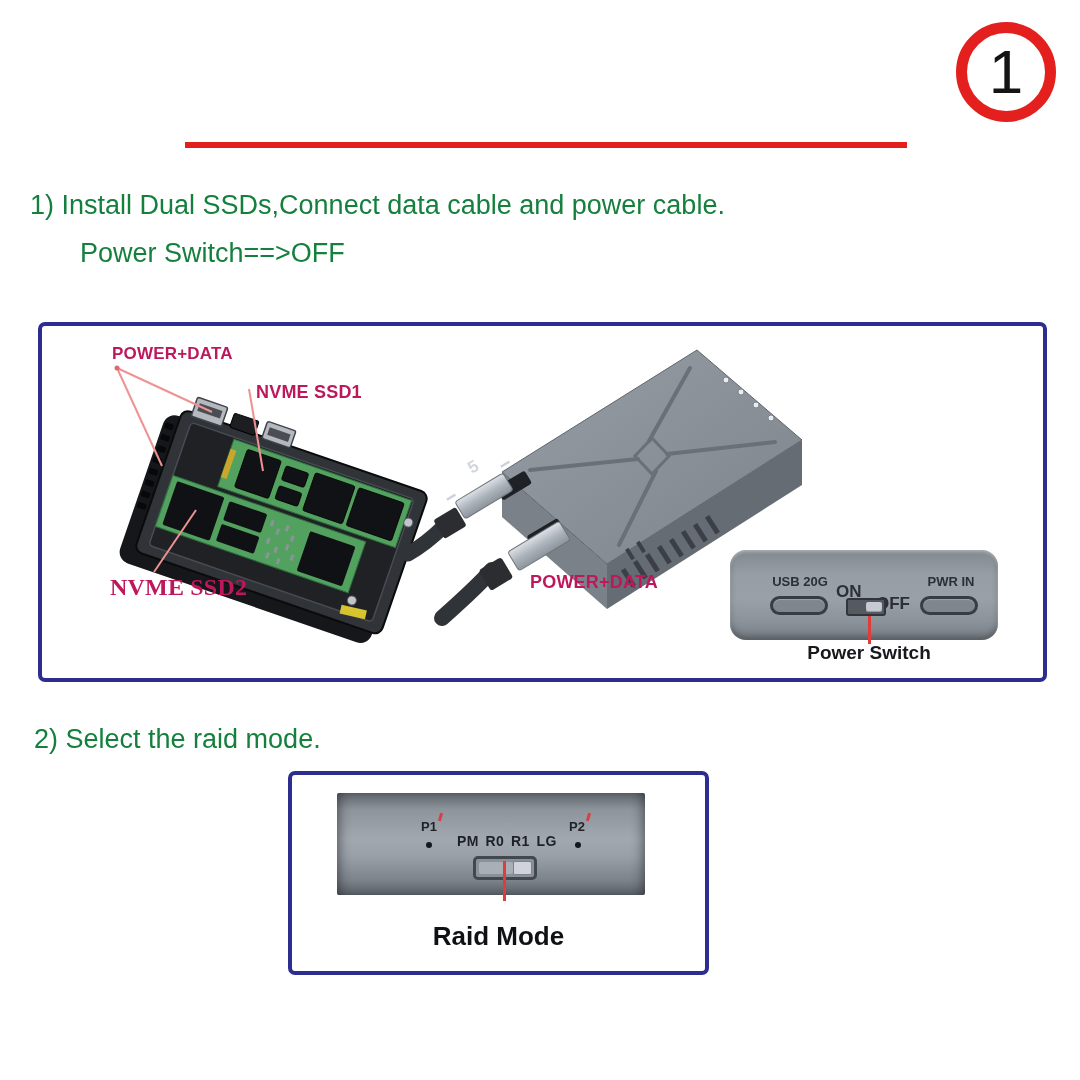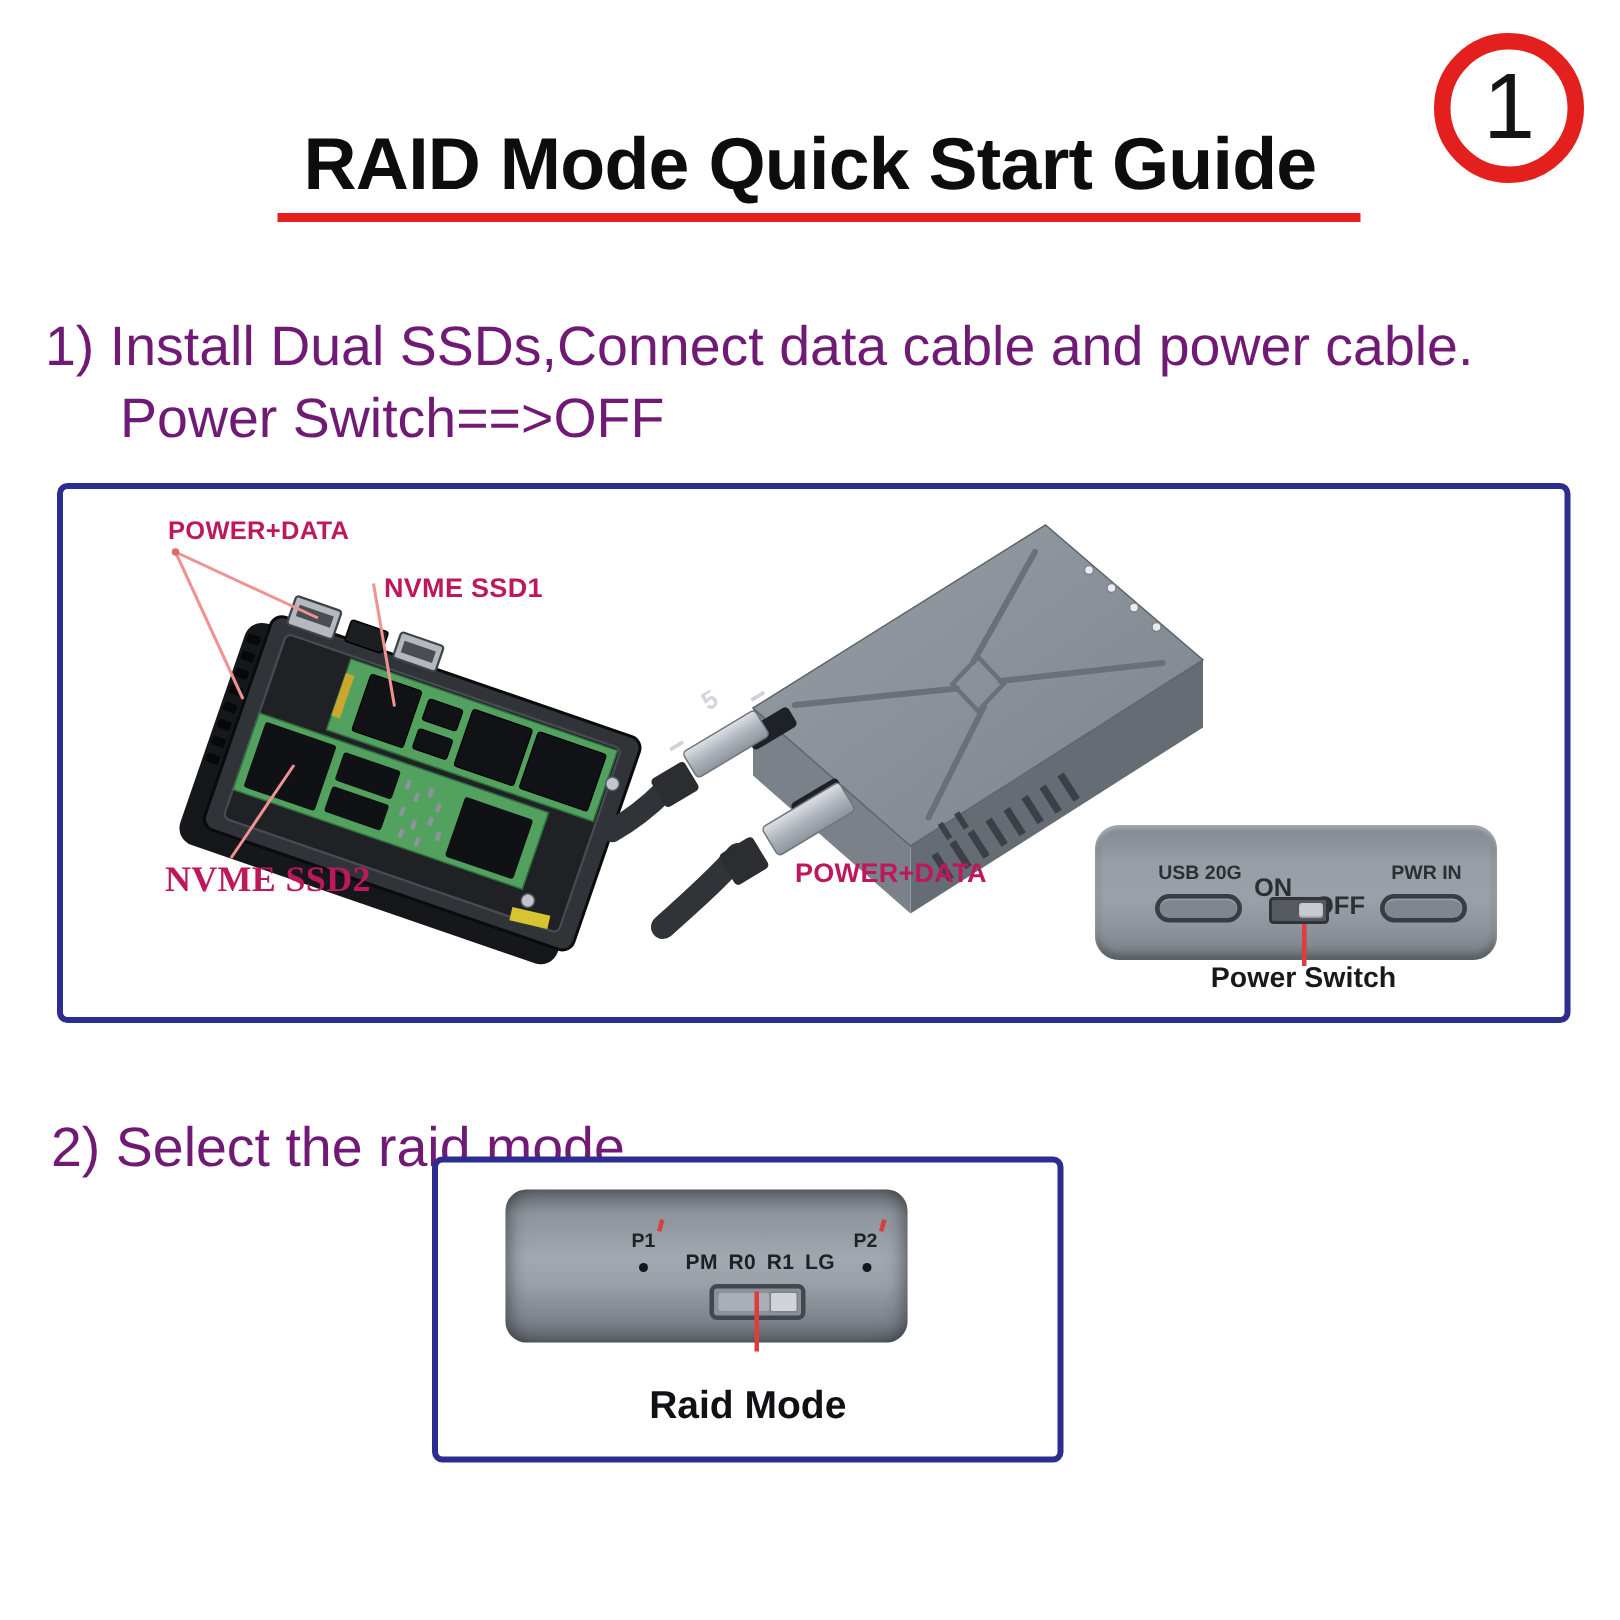--- a/index.html
+++ b/index.html
@@ -14,21 +14,21 @@
     display:flex;align-items:center;justify-content:center;
     font-size:62px;color:#141414;line-height:1;
   }
   .title{
     position:absolute;left:0;top:82px;width:1080px;text-align:center;
     font-size:49px;font-weight:700;letter-spacing:-0.5px;color:#0d0d0d;white-space:nowrap;
   }
   .title-underline{
     position:absolute;left:185px;top:142px;width:722px;height:6px;background:#e3201d;
   }
-  .step-text{position:absolute;font-size:37px;color:#701a75;white-space:nowrap;margin-top:20px;}
+  .step-text{position:absolute;font-size:27px;color:#15803d;white-space:nowrap;}
   .step1-l1{left:30px;top:190px;}
   .step1-l2{left:80px;top:238px;}
   .step2{left:34px;top:724px;}
 
   
   .fig-box{position:absolute;border:4px solid #2c2d8f;border-radius:7px;background:#fff;}
   .box1{left:38px;top:322px;width:1001px;height:352px;}
   .box2{left:288px;top:771px;width:413px;height:196px;}
   .fig-box svg{position:absolute;left:0;top:0;}
 
@@ -67,23 +67,24 @@
   }
   .vline-red{position:absolute;width:3px;background:#e23b3b;}
   .v-power{left:826px;top:290px;height:28px;}
   .caption{
     position:absolute;font-weight:700;color:#17191c;text-align:center;white-space:nowrap;
   }
   .cap-power{left:727px;top:316px;width:200px;font-size:19px;}
 
   
   .raid-panel{
-    position:absolute;left:45px;top:18px;width:268px;height:102px;border-radius:14px;
+    position:absolute;left:45px;top:18px;width:268px;height:102px;border-radius:2px;
     background:linear-gradient(180deg,#5e646b 0%,#8e949c 16%,#a2a8b0 45%,#99a0a8 62%,#7c828a 86%,#585e65 100%);
     box-shadow:inset 10px 0 12px -8px rgba(20,22,26,.55), inset -10px 0 12px -8px rgba(20,22,26,.55);
+    padding-left:40px;
   }
   .raid-lbl{position:absolute;font-weight:700;color:#1f2226;font-size:13px;white-space:nowrap;}
   .p1-lbl{left:84px;top:26px;} .p2-lbl{left:232px;top:26px;}
   .led-dot{position:absolute;width:6px;height:6px;border-radius:50%;background:#15171a;}
   .dot-p1{left:89px;top:49px;} .dot-p2{left:238px;top:49px;}
   .red-tick{position:absolute;width:3px;height:8px;background:#d64040;transform:rotate(16deg);}
   .tick-p1{left:102px;top:20px;} .tick-p2{left:250px;top:20px;}
   .mode-row{position:absolute;left:120px;top:40px;font-weight:700;font-size:14px;color:#1d2024;letter-spacing:.3px;white-space:nowrap;}
   .mode-row span{margin-right:7px;}
   .raid-switch{
@@ -100,21 +101,20 @@
 </style>
 </head>
 <body>
 
 <div class="canvas">
 
   <div class="badge">
     <span>1</span>
   </div>
 
-  <div class="title">RAID Mode Quick Start Guide</div>
   <div class="title-underline"></div>
 
   <div class="step-text step1-l1">1) Install Dual SSDs,Connect data cable and power cable.</div>
   <div class="step-text step1-l2">Power Switch==&gt;OFF</div>
 
   <div class="fig-box box1">
 
     <svg width="1001" height="352" viewBox="0 0 1001 352">
       <defs>
         <linearGradient id="gTop" x1="0" y1="0" x2="1" y2="1">

